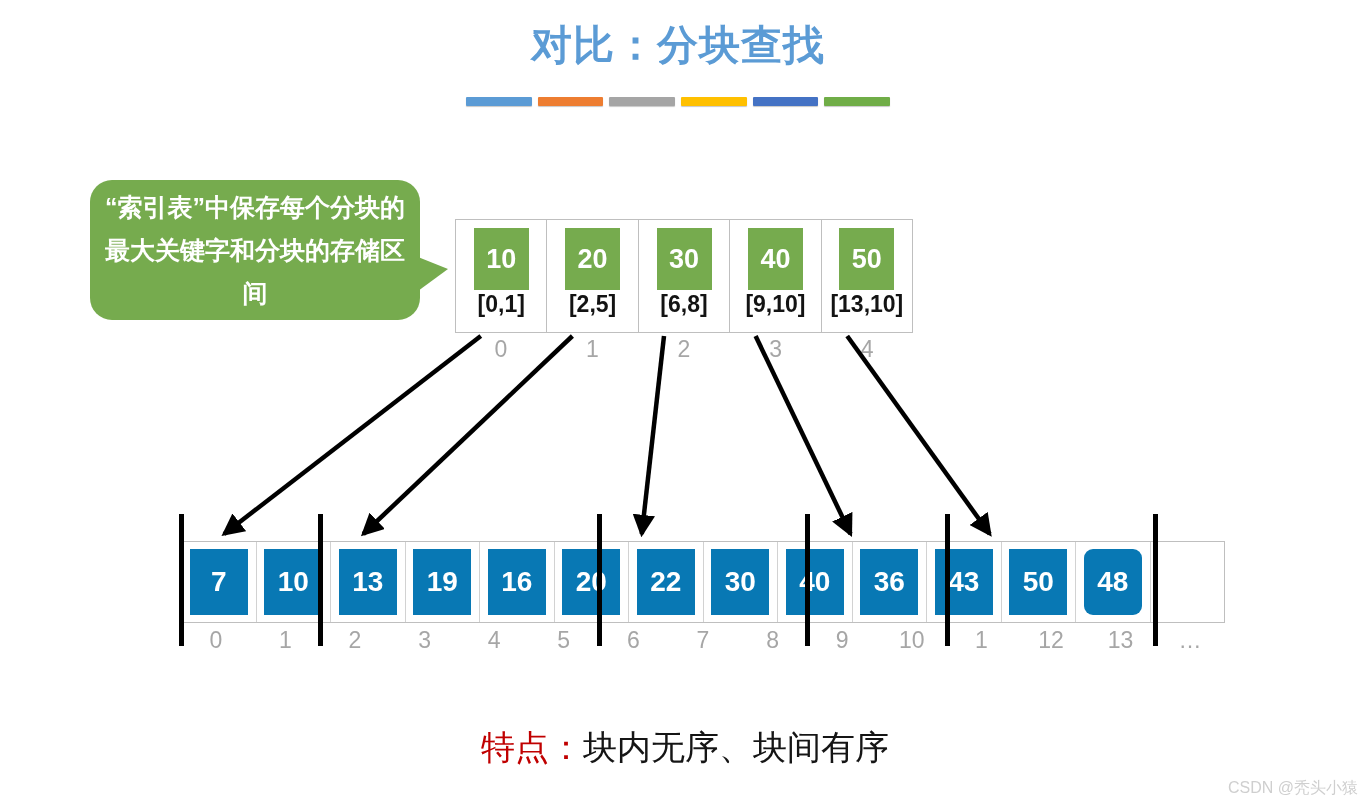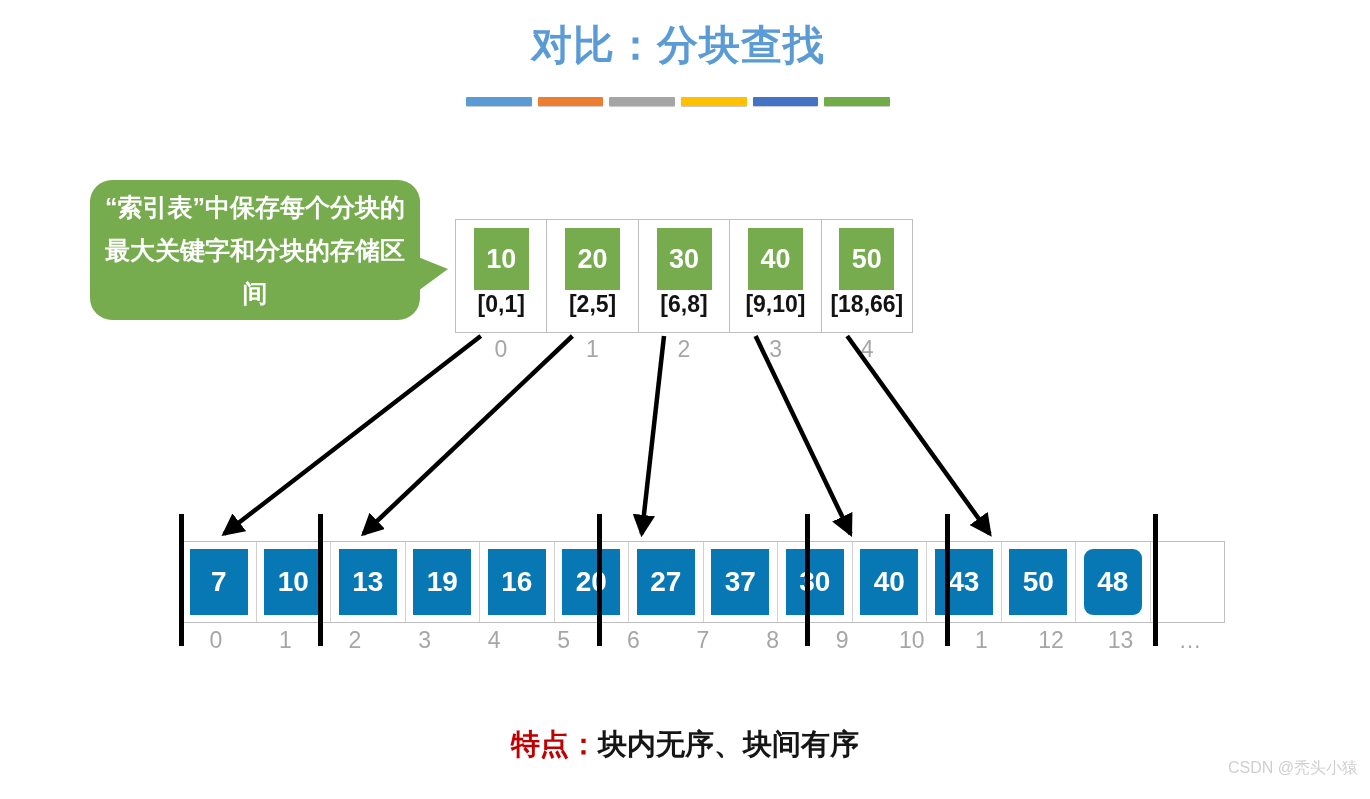--- a/index.html
+++ b/index.html
@@ -202,31 +202,31 @@
     background: #000000;
   }
 
   
   #footer-note {
     position: absolute;
     left: 0;
     top: 725px;
     width: 1370px;
     text-align: center;
-    font-size: 29px;
-    font-weight: 700;
+    font-size: 34px;
+    font-weight: 400;
     white-space: nowrap;
   }
   #footer-label { color: #c00000; }
   #footer-body { color: #151515; }
 
   #watermark {
     position: absolute;
     right: 12px;
-    bottom: 20px;
+    bottom: 0;
     font-size: 16px;
     color: #cfcfcf;
     white-space: nowrap;
   }
 </style>
 </head>
 <body>
 
 <div id="slide-title">对比：分块查找</div>
 <div id="title-rule">
@@ -255,21 +255,21 @@
     <div class="index-cell">
       <div class="index-key" style="background: rgb(118, 171, 78);">30</div>
       <div class="index-range">[6,8]</div>
     </div>
     <div class="index-cell">
       <div class="index-key" style="background: rgb(118, 171, 78);">40</div>
       <div class="index-range">[9,10]</div>
     </div>
     <div class="index-cell">
       <div class="index-key" style="background: rgb(118, 171, 78);">50</div>
-      <div class="index-range">[18,66]</div>
+      <div class="index-range">[13,10]</div>
     </div>
   </div>
 <div id="index-idx-row">
     <div class="idx">0</div>
     <div class="idx">1</div>
     <div class="idx">2</div>
     <div class="idx">3</div>
     <div class="idx">4</div>
   </div>
 
@@ -299,30 +299,30 @@
     <div class="data-cell">
       <div class="data-box" style="background: rgb(8, 120, 180);">19</div>
     </div>
     <div class="data-cell">
       <div class="data-box" style="background: rgb(8, 120, 180);">16</div>
     </div>
     <div class="data-cell">
       <div class="data-box" style="background: rgb(8, 120, 180);">20</div>
     </div>
     <div class="data-cell">
-      <div class="data-box" style="background: rgb(8, 120, 180);">27</div>
-    </div>
-    <div class="data-cell">
-      <div class="data-box" style="background: rgb(8, 120, 180);">37</div>
+      <div class="data-box" style="background: rgb(8, 120, 180);">22</div>
     </div>
     <div class="data-cell">
       <div class="data-box" style="background: rgb(8, 120, 180);">30</div>
     </div>
     <div class="data-cell">
       <div class="data-box" style="background: rgb(8, 120, 180);">40</div>
+    </div>
+    <div class="data-cell">
+      <div class="data-box" style="background: rgb(8, 120, 180);">36</div>
     </div>
     <div class="data-cell">
       <div class="data-box" style="background: rgb(8, 120, 180);">43</div>
     </div>
     <div class="data-cell">
       <div class="data-box" style="background: rgb(8, 120, 180);">50</div>
     </div>
     <div class="data-cell">
       <div class="data-box" style="background: rgb(8, 120, 180); border-radius: 9px;">48</div>
     </div>

